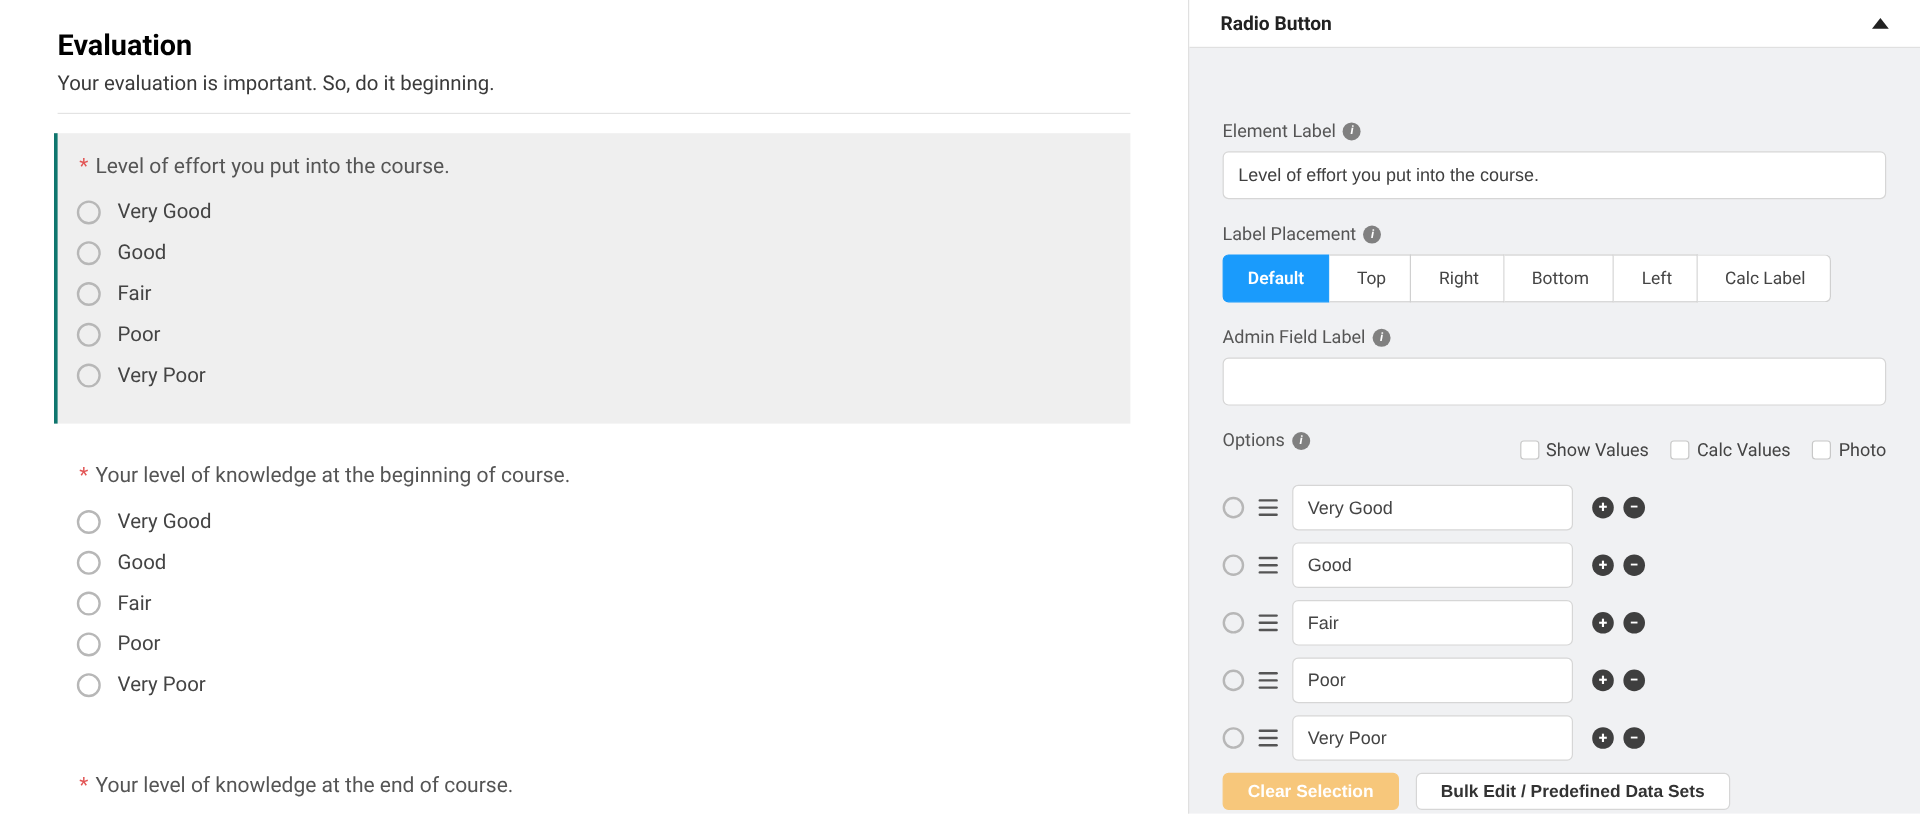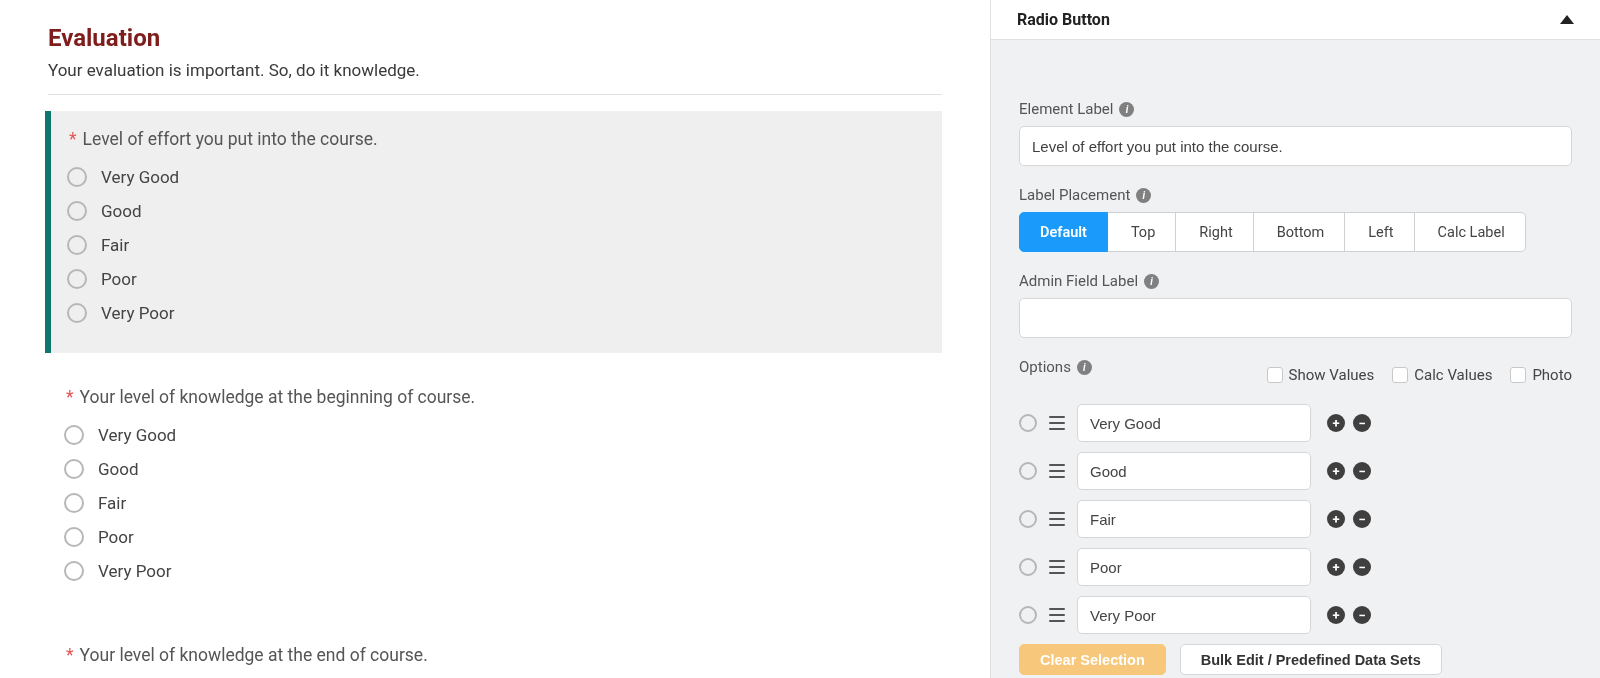--- a/index.html
+++ b/index.html
@@ -14,36 +14,36 @@
     background: #fff;
   }
   .left-panel {
     flex: 1;
     padding: 24px 48px 0 48px;
     overflow: hidden;
   }
   .form-title {
     font-size: 24px;
     font-weight: 700;
-    color: #7f1d1d;
+    color: #000000;
     margin-bottom: 8px;
   }
   .form-desc {
     font-size: 17px;
     color: #3a3a3a;
     padding-bottom: 14px;
     border-bottom: 1px solid #e3e3e3;
   }
   .question-block {
     padding: 18px 14px 20px 14px;
     margin-top: 16px;
   }
   .question-block.selected {
     background: #efefef;
-    border-left: 6px solid #0f766e;
+    border-left: 3px solid #0f766e;
     margin-left: -3px;
   }
   .q-label {
     font-size: 17.5px;
     color: #555;
     margin-bottom: 14px;
     padding-left: 4px;
   }
   .q-label .req { color: #e25555; margin-right: 6px; }
   .radio-row {
@@ -164,21 +164,21 @@
     border-left: 7px solid transparent;
     border-right: 7px solid transparent;
     border-bottom: 9px solid #222;
   }
 </style>
 </head>
 <body>
 
 <div class="left-panel">
   <h2 class="form-title">Evaluation</h2>
-  <div class="form-desc">Your evaluation is important. So, do it knowledge.</div>
+  <div class="form-desc">Your evaluation is important. So, do it beginning.</div>
   <div id="question-list">
       <div class="question-block selected">
         <div class="q-label"><span class="req">*</span><span>Level of effort you put into the course.</span></div>
         <div class="radio-row">
           <span class="radio-circle"></span>
           <span class="radio-text">Very Good</span>
         </div>
         <div class="radio-row">
           <span class="radio-circle"></span>
           <span class="radio-text">Good</span>

